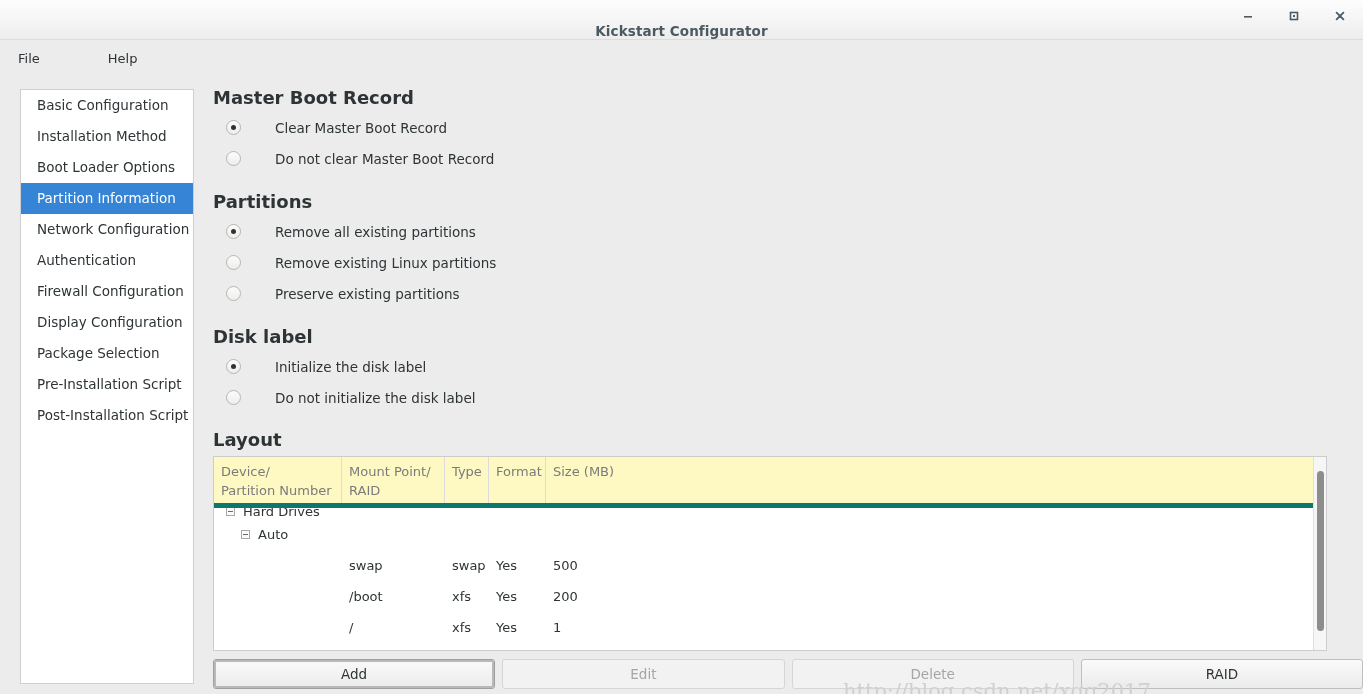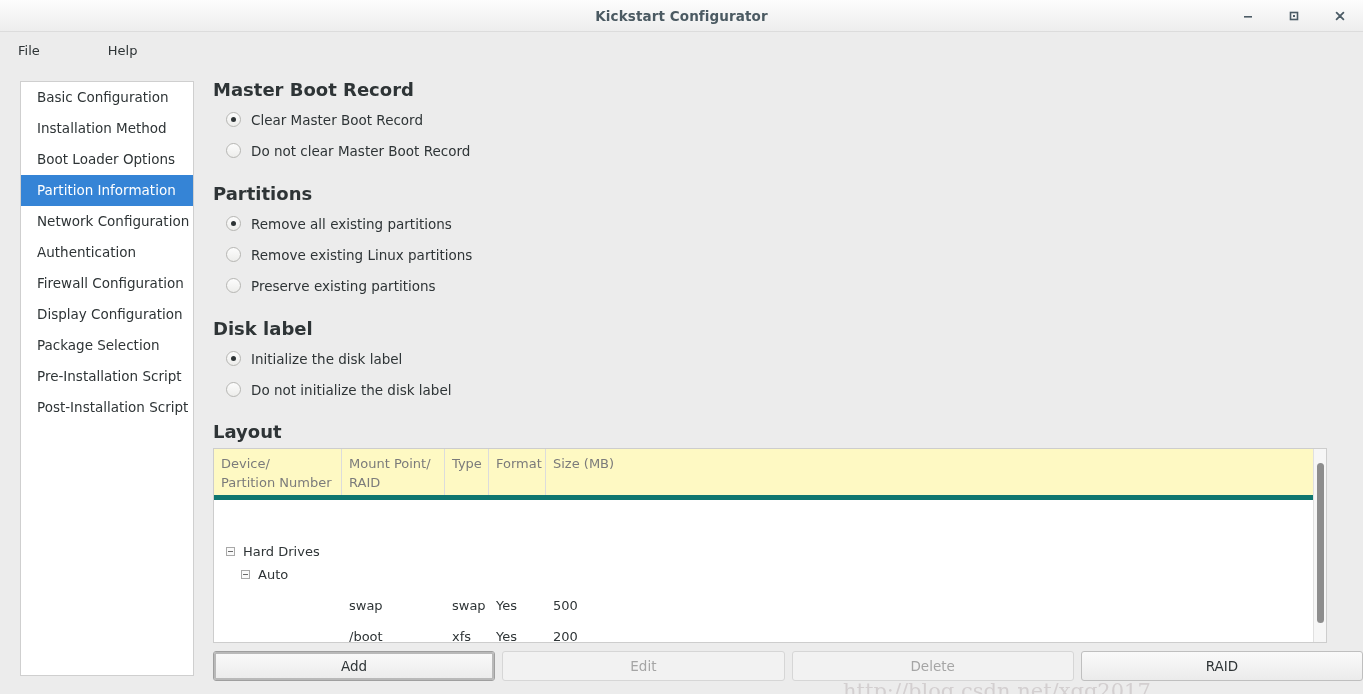--- a/index.html
+++ b/index.html
@@ -13,26 +13,26 @@
     background: #ececec;
     font-family: "DejaVu Sans", "Liberation Sans", sans-serif;
     font-size: 13px;
     color: #2e3436;
     -webkit-font-smoothing: antialiased;
   }
 
   
   .titlebar {
     position: relative;
-    height: 32px;
+    height: 40px;
     background: linear-gradient(to bottom, #fdfdfd 0%, #f6f6f6 45%, #ededed 100%);
     border-bottom: 1px solid #dcdcdc;
     box-sizing: border-box;
     display: flex;
-    align-items: center;
+    align-items: flex-end;
     justify-content: center;
   }
   .titlebar-title {
     font-size: 13.5px;
     font-weight: bold;
     color: #4b5a62;
     letter-spacing: 0.1px;
   }
   .window-controls {
     position: absolute;
@@ -113,20 +113,21 @@
     color: #2e3436;
     margin: 0 0 4px 0;
   }
   .group-title.spaced { margin-top: 17px; }
 
   .radio-row {
     display: flex;
     align-items: center;
     height: 31px;
     padding-left: 13px;
+    gap: 24px;
   }
   .radio {
     width: 15px;
     height: 15px;
     border-radius: 50%;
     border: 1px solid #b6b6b3;
     background: linear-gradient(to bottom, #fcfcfc, #ededeb);
     box-sizing: border-box;
     position: relative;
     flex: 0 0 auto;
@@ -194,21 +195,21 @@
     bottom: 0;
     overflow: hidden;
   }
   .trow {
     display: flex;
     height: 31px;
     align-items: center;
     font-size: 13px;
     color: #2e3436;
   }
-  .trow.clipped { height: 16px; align-items: flex-end; margin-top: 48px; }
+  .trow.clipped { height: 16px; align-items: flex-end; }
   .cell { box-sizing: border-box; padding-left: 7px; overflow: hidden; white-space: nowrap; }
 
   .tree-node {
     display: flex;
     align-items: center;
   }
   .expander {
     width: 9px;
     height: 9px;
     border: 1px solid #a8a8a8;

